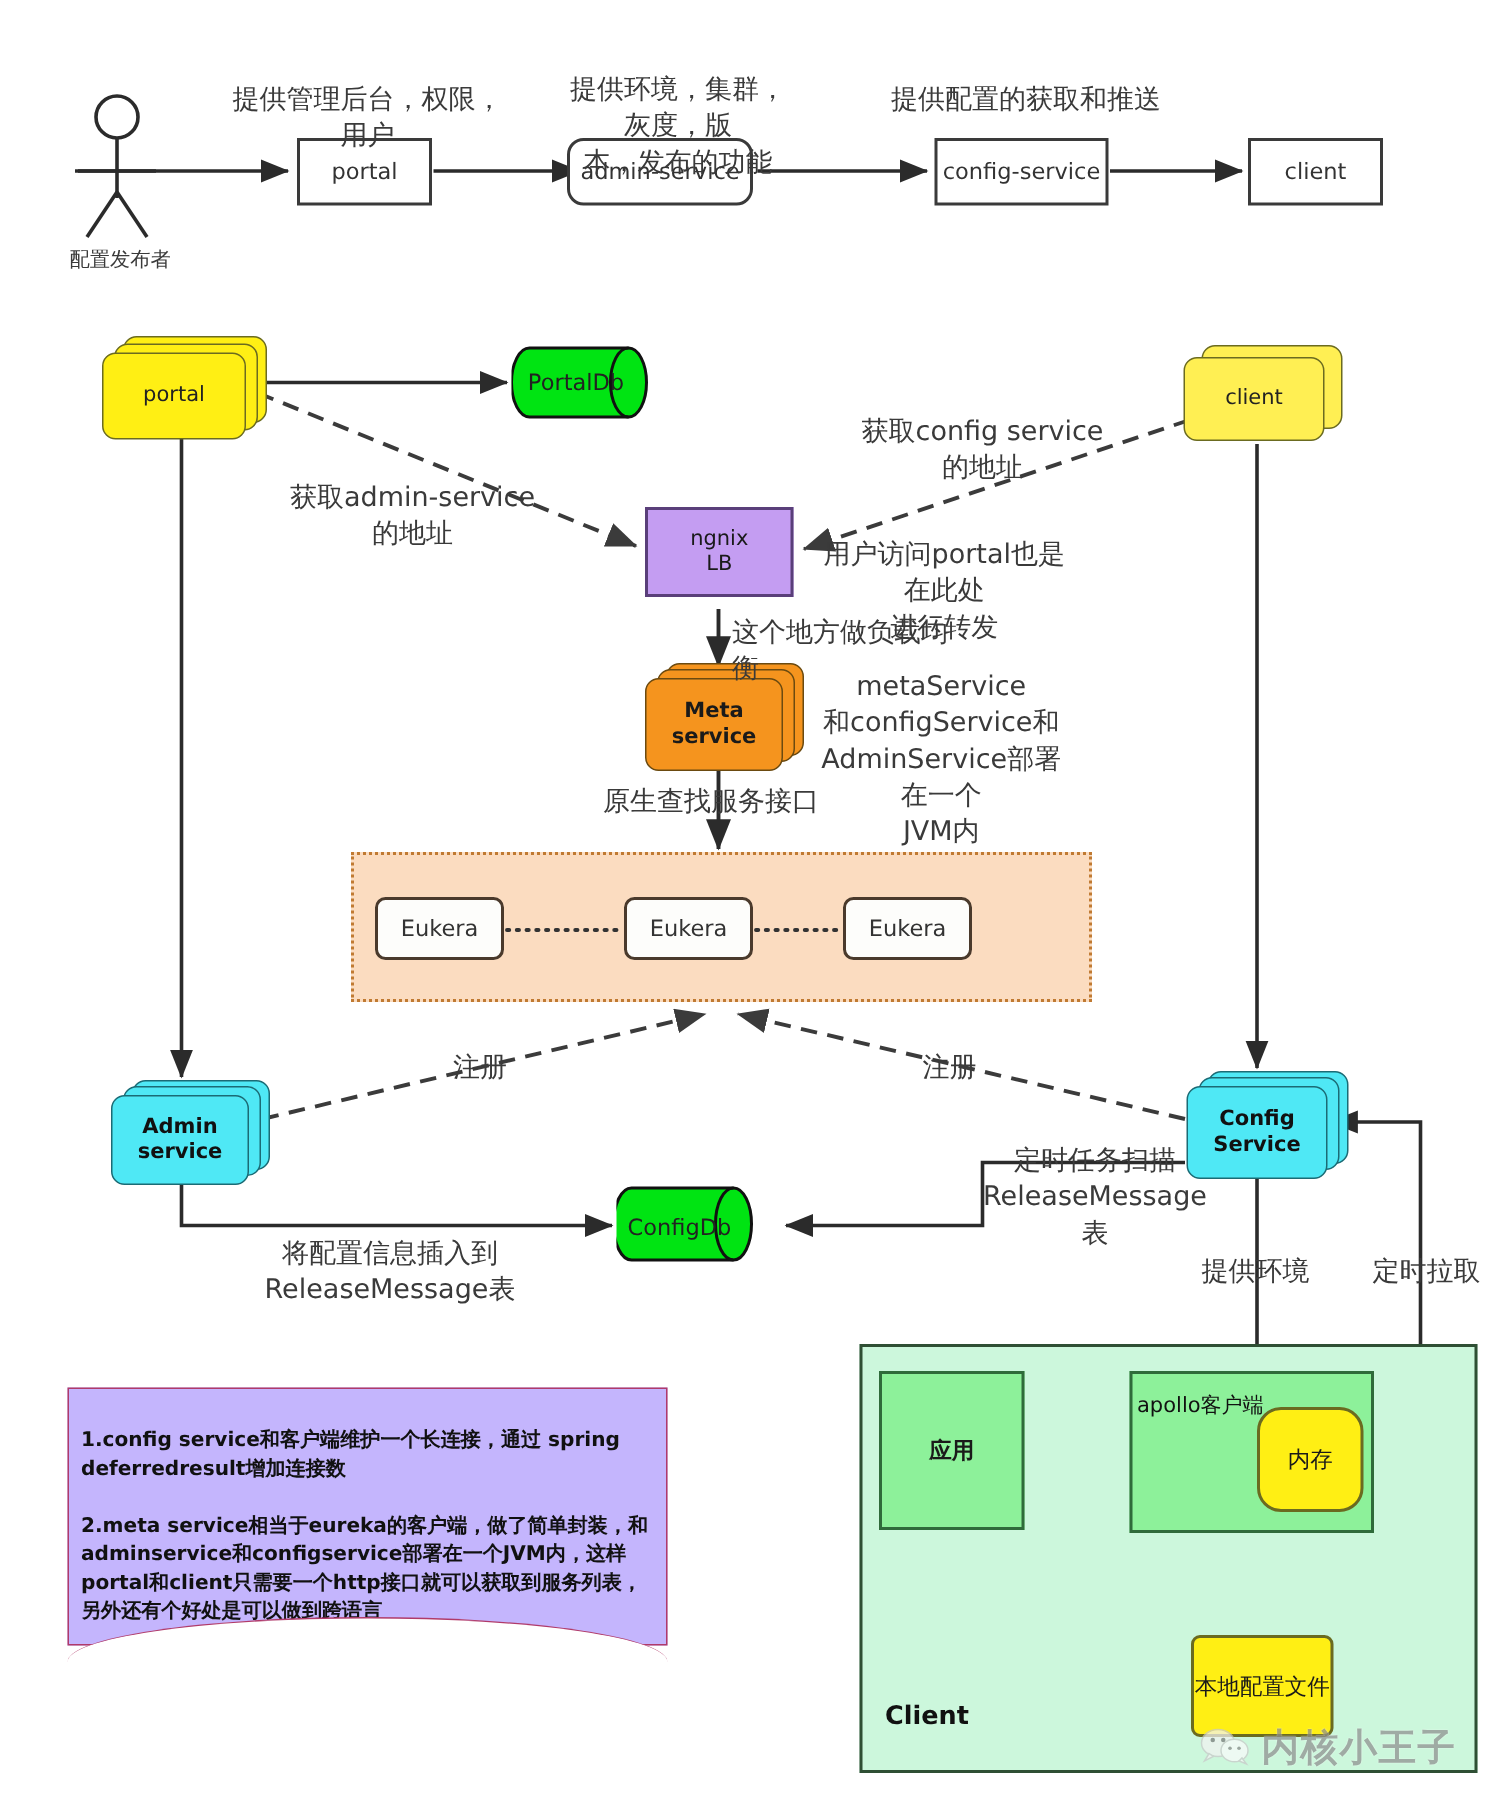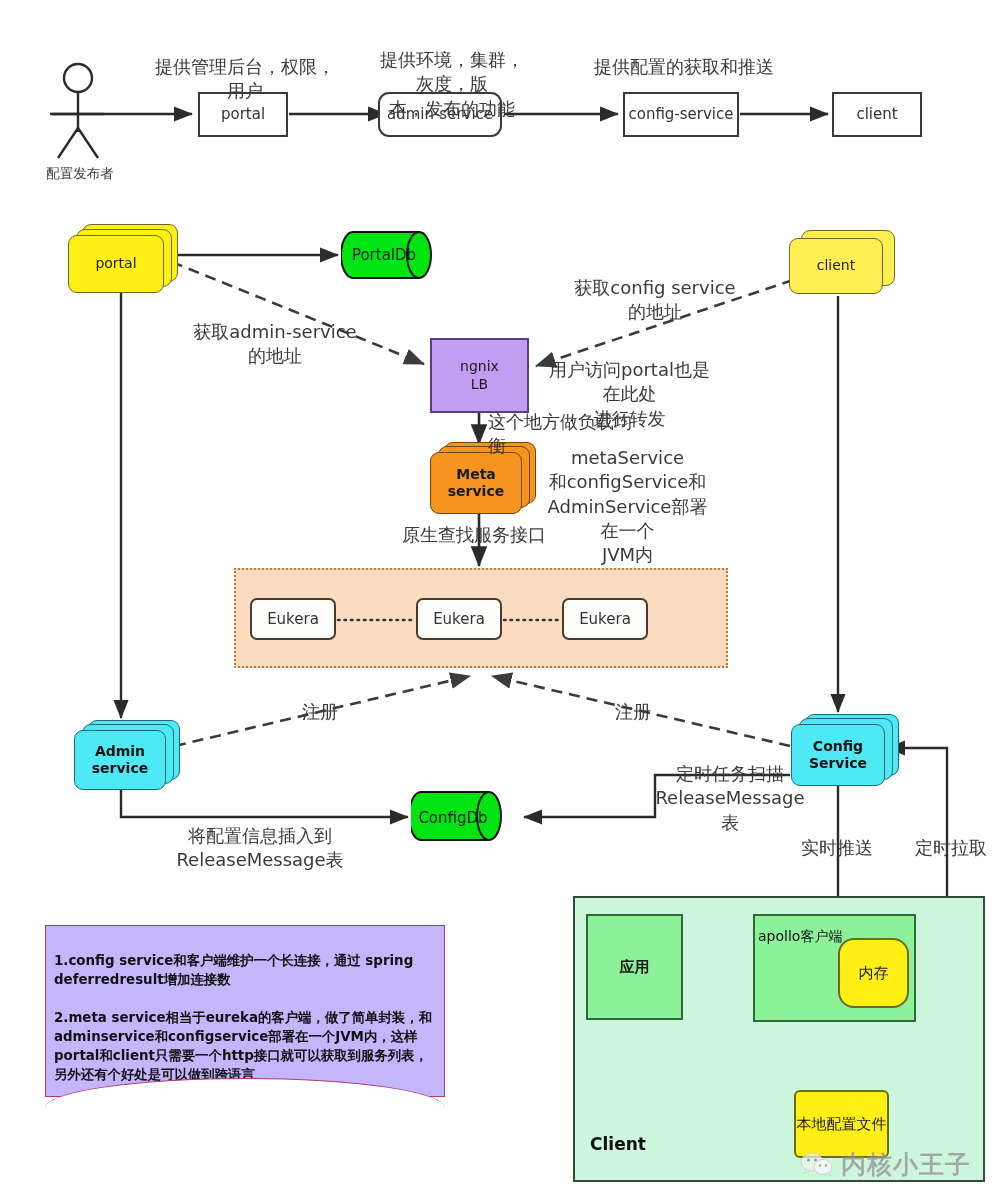--- a/index.html
+++ b/index.html
@@ -132,21 +132,21 @@
       <path d="M78,8 A12,23 0 0,0 78,54" fill="none" stroke="#111" stroke-width="2"></path>
     </svg>
     <div class="label" style="width:78px;left:4px;">PortalDb</div>
   </div>
 
   <div class="stack" style="left:789px;top:230px;width:110px;height:72px;">
     <div class="sh" style="left:12px;top:0;width:94px;height:56px;background:#ffef53;"></div>
     <div class="face" style="left:0px;top:8px;width:94px;height:56px;background:#ffef53;font-size:14px;color:#222;">client</div>
   </div>
 
-  <div class="node" style="left:430px;top:338px;width:99px;height:75px;background:#c49df2;border:2px solid #5a3f7a;font-size:14px;color:#1a1a1a;white-space:pre-line;">ngnix
+  <div class="node" style="left:430px;top:338px;width:99px;height:60px;background:#c49df2;border:2px solid #5a3f7a;font-size:14px;color:#1a1a1a;white-space:pre-line;">ngnix
 LB</div>
 
   <div class="stack" style="left:430px;top:442px;width:110px;height:76px;">
     <div class="sh" style="left:14px;top:0;width:92px;height:62px;background:#f5941e;border-color:#6b4a10;"></div>
     <div class="sh" style="left:8px;top:4px;width:92px;height:62px;background:#f5941e;border-color:#6b4a10;"></div>
     <div class="face" style="left:0px;top:10px;width:92px;height:62px;background:#f5941e;border-color:#6b4a10;font-size:14px;font-weight:bold;color:#1a1a1a;white-space:pre-line;">Meta
 service</div>
   </div>
 
   <div class="eureka-group" style="left:234px;top:568px;width:494px;height:100px;"></div>
@@ -191,21 +191,21 @@
 和configService和
 AdminService部署在一个
 JVM内</div>
   <div class="lbl" style="left:402px;top:523px;width:150px;text-align:left;">原生查找服务接口</div>
   <div class="lbl" style="left:295px;top:700px;width:50px;">注册</div>
   <div class="lbl" style="left:608px;top:700px;width:50px;">注册</div>
   <div class="lbl" style="left:170px;top:824px;width:180px;">将配置信息插入到
 ReleaseMessage表</div>
   <div class="lbl" style="left:655px;top:762px;width:150px;text-align:center;">定时任务扫描
 ReleaseMessage表</div>
-  <div class="lbl" style="left:794px;top:836px;width:86px;">实时推送</div>
+  <div class="lbl" style="left:794px;top:836px;width:86px;">提供环境</div>
   <div class="lbl" style="left:908px;top:836px;width:86px;">定时拉取</div>
 
   <div class="note" style="left:45px;top:925px;width:400px;height:172px;">
     <div>1.config service和客户端维护一个长连接，通过      spring deferredresult增加连接数</div>
     <div>2.meta service相当于eureka的客户端，做了简单封装，和adminservice和configservice部署在一个JVM内，这样portal和client只需要一个http接口就可以获取到服务列表，另外还有个好处是可以做到跨语言</div>
     
     
     
   </div>
   <div class="note-curve" style="left:45px;top:1078px;width:400px;height:30px;"></div>

